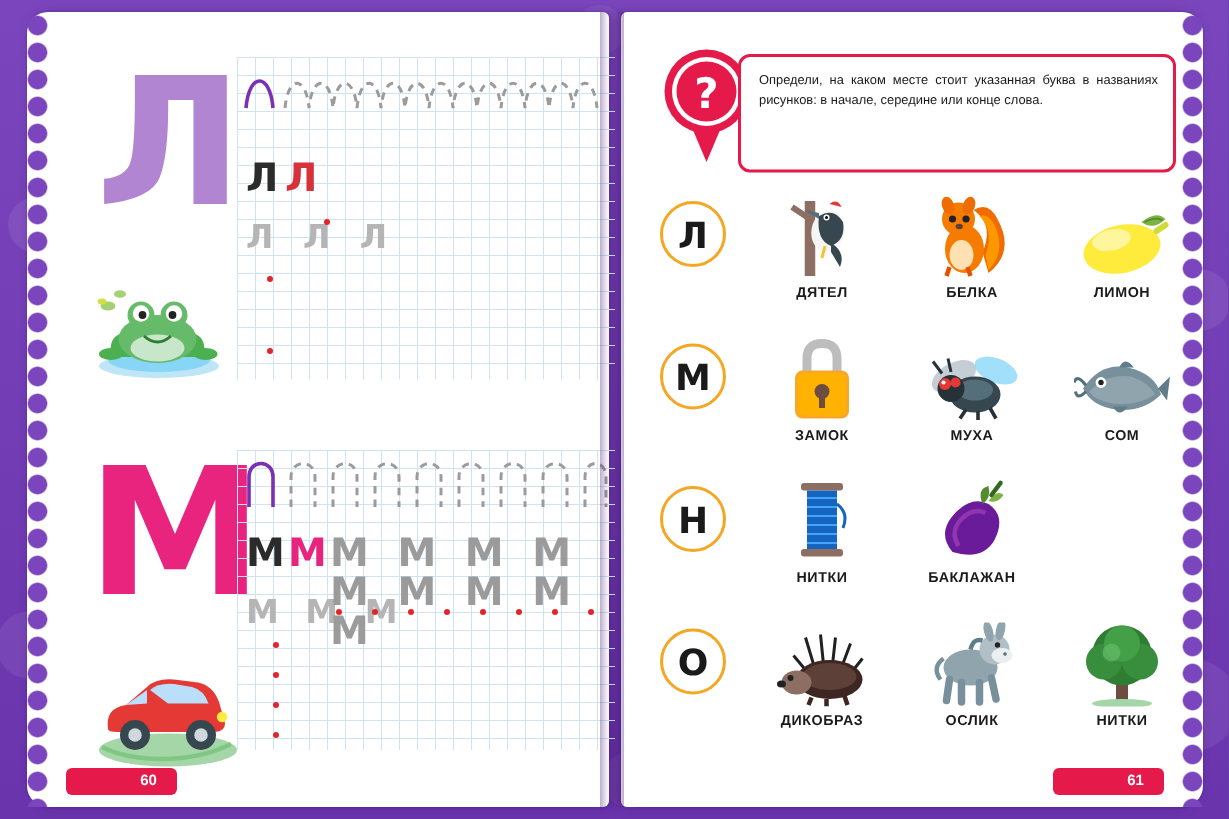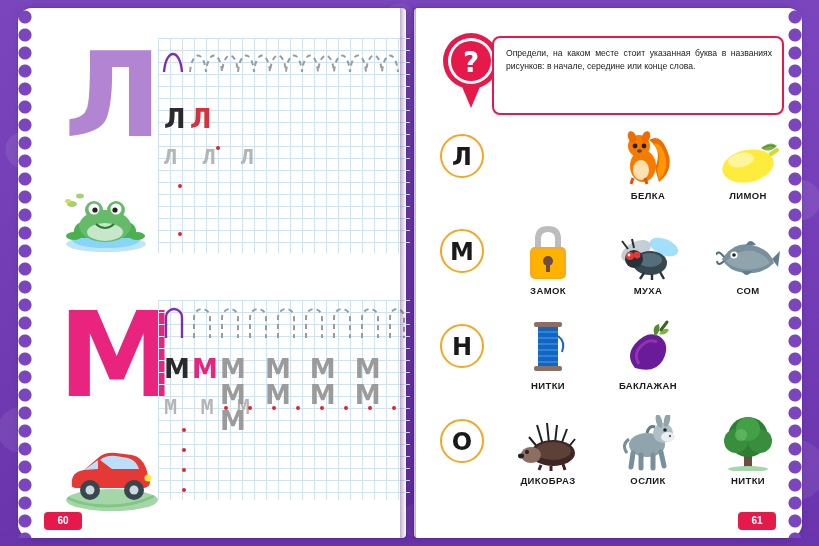--- a/index.html
+++ b/index.html
@@ -38,21 +38,21 @@
   
   .scallop{position:absolute;top:8px;height:530px;width:14px;
     background-image:radial-gradient(circle at 7px 9px, #7b46bd 6px, transparent 7px);
     background-size:14px 18px;}
   .scallop.l{left:18px;}
   .scallop.r{left:788px;}
 
   
   .pagenum{
     position:absolute;bottom:8px;width:38px;height:18px;border-radius:4px;
-    background:#e5194a;color:#fff;font-size:10px;line-height:18px;text-align:center;font-weight:bold;
+    background:#e5194a;color:#fff;font-size:10px;line-height:18px;text-align:center;font-weight:bold;padding-left:36px;
   }
   .pagenum.left{left:26px;}
   .pagenum.right{right:26px;}
   .bigletter{
     position:absolute;font-family:"DejaVu Sans", sans-serif;font-weight:bold;
     line-height:1;letter-spacing:-2px;
   }
   .letter-l{left:46px;top:28px;font-size:118px;color:#b285d2;}
   .letter-m{left:40px;top:288px;font-size:118px;color:#e8247f;}
 
@@ -66,21 +66,21 @@
   .grid-l{left:140px;top:30px;width:252px;height:215px;}
   .grid-m{left:140px;top:292px;width:252px;height:200px;}
   .tracelabel{
     position:absolute;font-family:"DejaVu Sans", sans-serif;font-weight:bold;
     font-size:26px;line-height:1;
   }
   .solid-dark{color:#2b2b2b;}
   .solid-pink{color:#e8247f;}
   .solid-red{color:#d6323c;}
   .ghost{color:#9b9b9b;}
-  .ghost-thin{color:#b5b5b5;font-family:Liberation Mono, monospace;}
+  .ghost-thin{color:#b5b5b5;}
 
   .reddot{position:absolute;width:4px;height:4px;border-radius:50%;background:#e3242c;}
 
   
   .frog{position:absolute;left:40px;top:176px;width:96px;height:70px;}
   .car{position:absolute;left:36px;top:430px;width:110px;height:76px;}
 
   
   .callout{
     position:absolute;left:492px;top:36px;width:292px;height:79px;
@@ -227,20 +227,37 @@
 
   <div class="callout">
     <p>Определи, на каком месте стоит указанная буква в названиях рисунков: в начале, середине или конце слова.</p>
   </div>
 
   <div class="grid-items">
 
     <div class="row">
       <div class="rowletter">Л</div>
 
+      <div class="cell c1">
+        <div class="pic">
+          <svg width="56" height="58" viewBox="0 0 56 58">
+            <path d="M20 6 L20 56" stroke="#8d6e63" stroke-width="7"></path>
+            <path d="M20 18 L8 10" stroke="#8d6e63" stroke-width="4"></path>
+            <ellipse cx="32" cy="26" rx="11" ry="14" fill="#f5f5f5" transform="rotate(12 32 26)"></ellipse>
+            <path d="M26 16 Q36 10 42 20 Q44 32 34 36 Q24 32 26 16Z" fill="#37474f"></path>
+            <circle cx="31" cy="17" r="2" fill="#fff"></circle>
+            <circle cx="31" cy="17" r="1" fill="#000"></circle>
+            <path d="M26 14 L16 12 L26 18Z" fill="#546e7a"></path>
+            <path d="M33 8 Q38 4 41 10 Z" fill="#e53935"></path>
+            <path d="M34 34 Q44 40 40 50 L34 40Z" fill="#37474f"></path>
+            <path d="M30 36 L28 44" stroke="#fbc02d" stroke-width="2"></path>
+          </svg>
+        </div>
+        <div class="caption">ДЯТЕЛ</div>
+      </div>
 
       <div class="cell c3">
         <div class="pic">
           <svg width="66" height="48" viewBox="0 0 66 48">
             <ellipse cx="33" cy="28" rx="26" ry="16" fill="#ffeb3b" transform="rotate(-12 33 28)"></ellipse>
             <ellipse cx="26" cy="22" rx="13" ry="7" fill="#fff59d" transform="rotate(-12 26 22)"></ellipse>
             <path d="M56 16 L62 12" stroke="#cddc39" stroke-width="4" stroke-linecap="round"></path>
             <path d="M46 10 Q56 2 62 8 Q54 16 46 10Z" fill="#7cb342"></path>
             <path d="M48 10 Q56 6 60 9" stroke="#558b2f" stroke-width="1.2" fill="none"></path>
           </svg>

